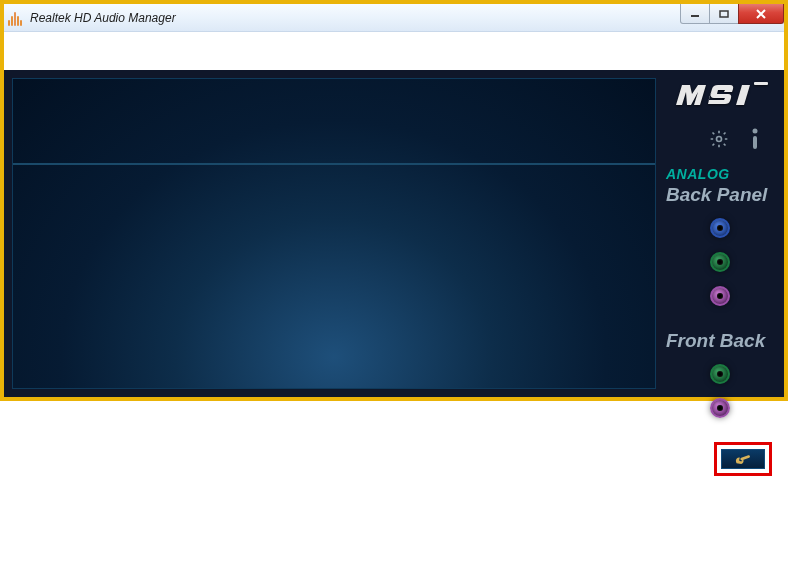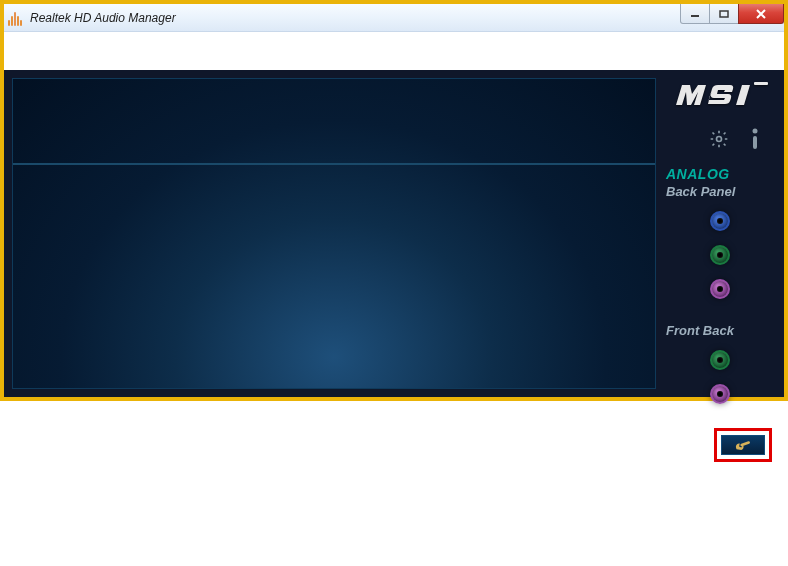--- a/index.html
+++ b/index.html
@@ -135,21 +135,21 @@
   .section-title {
     color: #00b0a0;
     font-weight: bold;
     font-size: 14px;
     letter-spacing: 0.5px;
     margin-bottom: 2px;
     padding-left: 2px;
   }
   .panel-label {
     color: #9fb0be;
-    font-size: 13px;
+    font-size: 19px;
     font-weight: 600;
     margin-bottom: 12px;
     padding-left: 2px;
   }
   .jacks {
     display: flex;
     flex-direction: column;
     align-items: center;
     gap: 14px;
     margin-bottom: 24px;

